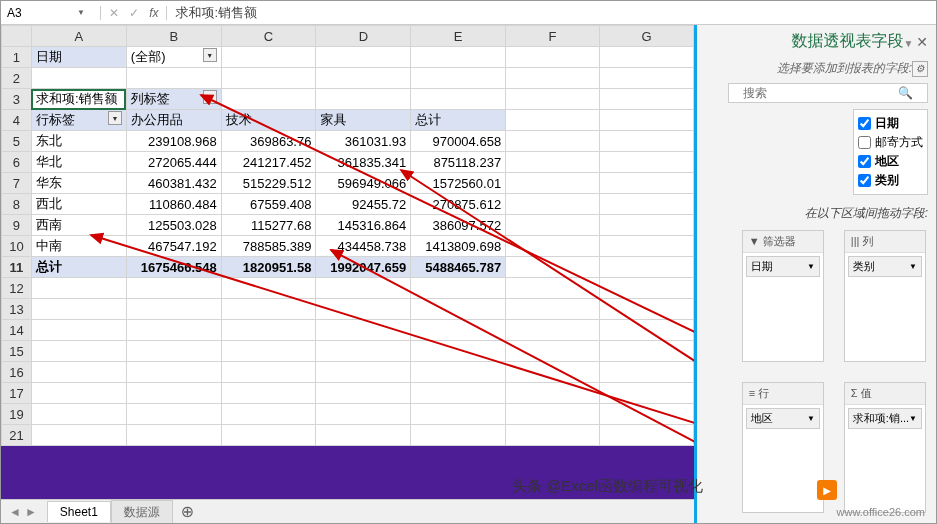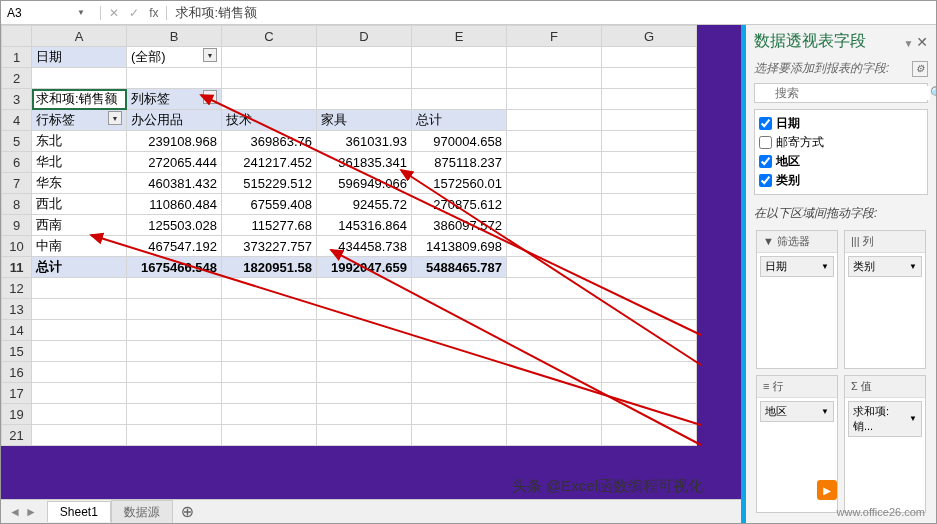--- a/index.html
+++ b/index.html
@@ -3,21 +3,21 @@
 <meta charset="utf-8">
 <style>
 * { box-sizing: border-box; margin: 0; padding: 0; font-family: "Microsoft YaHei", Arial, sans-serif; }
 body { background: #e8e8e8; width: 937px; height: 524px; overflow: hidden; position: relative; }
 .container { display: flex; flex-direction: column; height: 100%; border: 1px solid #999; background: #4c1d95; }
 .formula-bar { display: flex; align-items: center; height: 24px; border-bottom: 1px solid #ccc; background: #fff; }
 .name-box { width: 100px; border-right: 1px solid #ccc; display: flex; align-items: center; padding: 0 6px; }
 .name-box input { border: none; width: 70px; font-size: 12px; outline: none; }
 .name-box .dd { font-size: 8px; color: #666; }
 .fx-buttons { display: flex; align-items: center; padding: 0 8px; border-right: 1px solid #ccc; gap: 10px; color: #aaa; font-size: 12px; }
-.fx-label { color: #666; }
+.fx-label { font-style: italic; color: #666; }
 .formula-input { flex: 1; padding: 0 8px; font-size: 13px; color: #444; }
 .main-area { display: flex; flex: 1; overflow: hidden; }
 .sheet-area { flex: 1; display: flex; flex-direction: column; position: relative; }
 .grid-wrapper { flex: 1; overflow: hidden; position: relative; }
 table.grid { border-collapse: collapse; table-layout: fixed; }
 table.grid th, table.grid td { border: 1px solid #d4d4d4; font-size: 13px; height: 21px; padding: 0 4px; white-space: nowrap; overflow: hidden; }
 table.grid th { background: #e6e6e6; font-weight: normal; color: #333; text-align: center; }
 table.grid th.corner { background: #e6e6e6; width: 30px; }
 table.grid th.col-h { width: 95px; }
 table.grid td.row-h { background: #e6e6e6; text-align: center; color: #333; width: 30px; }
@@ -25,34 +25,34 @@
 table.grid td.txt { text-align: left; }
 table.grid td.sel { background: #d9e1f2; }
 table.grid td.active { outline: 2px solid #217346; outline-offset: -2px; background: #fff; }
 table.grid tr.total td { font-weight: bold; }
 .dd-btn { float: right; width: 14px; height: 14px; border: 1px solid #999; background: #f0f0f0; display: inline-flex; align-items: center; justify-content: center; font-size: 7px; color: #333; margin-left: 2px; }
 .sheet-tabs { display: flex; align-items: center; height: 24px; border-top: 1px solid #ccc; background: #f0f0f0; font-size: 12px; padding-left: 8px; gap: 0; }
 .sheet-tabs .nav { display: flex; gap: 4px; color: #888; padding-right: 10px; }
 .sheet-tabs .tab { padding: 3px 12px; border: 1px solid #ccc; border-bottom: none; background: #fff; cursor: pointer; }
 .sheet-tabs .tab.inactive { background: #e6e6e6; color: #666; }
 .sheet-tabs .plus { padding: 0 8px; color: #666; font-size: 16px; }
-.field-pane { width: 195px; background: #f3f3f3; border-left: 5px solid #0ea5e9; display: flex; flex-direction: column; font-size: 12px; }
+.field-pane { width: 242px; background: #f3f3f3; border-left: 3px solid #0ea5e9; display: flex; flex-direction: column; font-size: 12px; align-items: flex-end; }
 .fp-header { display: flex; align-items: center; justify-content: space-between; padding: 6px 8px; }
 .fp-title { font-size: 16px; color: #217346; font-weight: normal; }
 .fp-close { color: #666; font-size: 14px; }
 .fp-sub { padding: 2px 8px 6px; color: #666; display: flex; justify-content: space-between; align-items: center; font-style: italic; }
 .gear { width: 16px; height: 16px; border: 1px solid #aaa; display: inline-flex; align-items: center; justify-content: center; font-size: 10px; }
-.fp-search { margin: 0 8px 6px; display: flex; align-items: center; border: 1px solid #ccc; background: #fff; padding: 2px 20px; }
+.fp-search { margin: 0 8px 6px; display: flex; align-items: center; border: 1px solid #ccc; background: #fff; padding: 2px 14px; }
 .fp-search input { border: none; flex: 1; font-size: 12px; outline: none; }
 .fp-fields { margin: 0 8px; border: 1px solid #ccc; background: #fff; padding: 4px; max-height: 90px; overflow-y: auto; }
 .fp-field { display: flex; align-items: center; gap: 4px; padding: 1px 0; }
 .fp-field input { width: 13px; height: 13px; }
 .fp-field.bold label { font-weight: bold; }
 .fp-areas-label { padding: 10px 8px 6px; color: #444; font-style: italic; }
-.fp-areas { display: grid; grid-template-columns: 1fr 1fr; grid-template-rows: auto auto; gap: 2px; margin: 0 8px 8px; flex: 1; }
+.fp-areas { display: grid; grid-template-columns: 1fr 1fr; grid-template-rows: auto auto; gap: 16px; margin: 0 8px 8px; flex: 1; }
 .fp-area { border: 1px solid #ccc; background: #fff; margin: 2px; display: flex; flex-direction: column; }
 .fp-area-h { background: #f0f0f0; padding: 3px 6px; color: #555; font-size: 11px; border-bottom: 1px solid #ddd; }
 .fp-area-body { flex: 1; min-height: 42px; padding: 3px; }
 .fp-item { background: #f0f0f0; border: 1px solid #ccc; padding: 2px 4px; display: flex; justify-content: space-between; align-items: center; font-size: 11px; }
 .fp-item .arr { font-size: 8px; }
 svg.overlay { position: absolute; top: 0; left: 0; pointer-events: none; z-index: 10; }
 .watermark { position: absolute; right: 12px; bottom: 6px; font-size: 11px; color: #888; z-index: 20; margin-left: 8px; }
 .watermark2 { position: absolute; right: 234px; bottom: 28px; font-size: 15px; color: #333; z-index: 20; }
 .orange-badge { position:absolute; right: 100px; bottom: 24px; width:20px; height:20px; background:#f57c00; border-radius:3px; z-index:20; display:flex; align-items:center; justify-content:center; color:#fff; font-size:10px;}
 </style>
@@ -175,21 +175,21 @@
                 <td>115277.68</td>
                 <td>145316.864</td>
                 <td>386097.572</td>
                 <td></td>
                 <td></td>
               </tr>
           <tr>
                 <td class="row-h">10</td>
                 <td class="txt">中南</td>
                 <td>467547.192</td>
-                <td>373227.757</td>
+                <td>788585.389</td>
                 <td>434458.738</td>
                 <td>1413809.698</td>
                 <td></td>
                 <td></td>
               </tr>
           <tr class="total">
                 <td class="row-h">11</td>
                 <td class="txt sel">总计</td>
                 <td class="sel">1675466.548</td>
                 <td class="sel">1820951.58</td>

